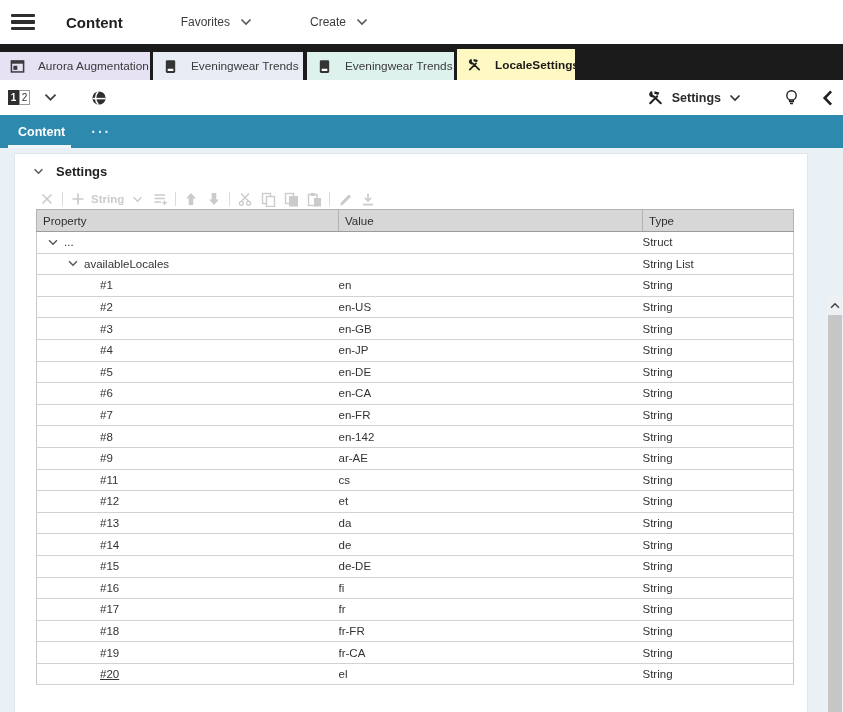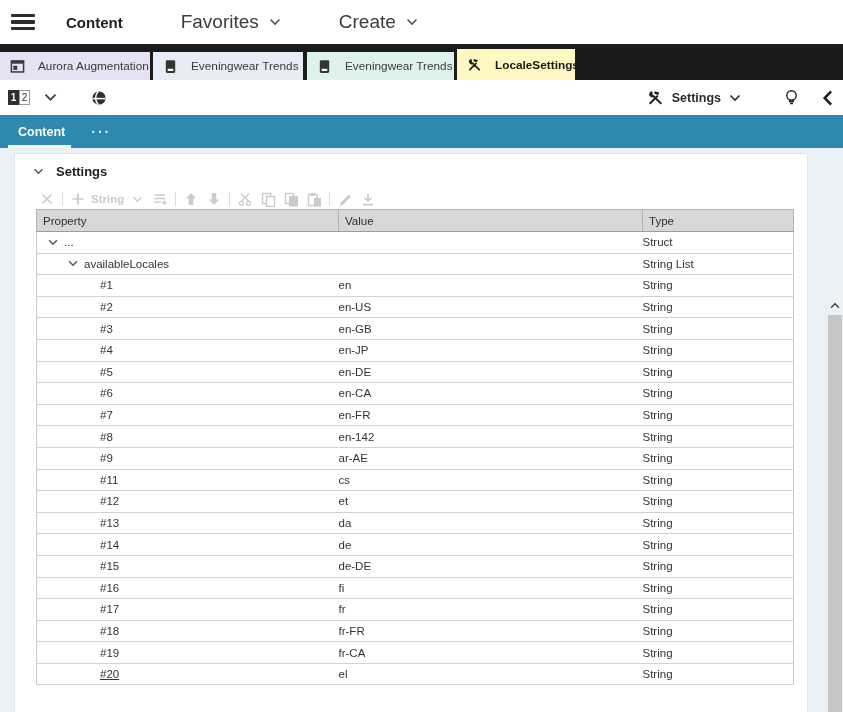--- a/index.html
+++ b/index.html
@@ -6,21 +6,21 @@
   html,body { width:843px; height:712px; overflow:hidden; background:#fff;
               font-family:"Liberation Sans", sans-serif; }
   svg { display:block; }
 
   
   .topbar { height:44px; background:#fff; display:flex; align-items:center; }
   .hamburger { width:24px; height:17px; margin-left:11px; display:flex; flex-direction:column;
                justify-content:space-between; cursor:pointer; }
   .hamburger span { display:block; height:3.4px; background:#2e2e2e; border-radius:1px; }
   .app-title { font-size:15px; font-weight:bold; color:#212121; margin-left:31px; }
-  .menu { display:flex; align-items:center; gap:10px; margin-left:58px; color:#3c3c3c; font-size:19px; cursor:pointer; }
+  .menu { display:flex; align-items:center; gap:10px; margin-left:58px; color:#3c3c3c; font-size:12px; cursor:pointer; }
   .menu .chev { color:#555; }
 
   
   .tabstrip { height:36px; background:#1b1b1b; display:flex; align-items:flex-end; }
   .tab { height:28px; display:flex; align-items:center; padding:0 8px 0 10px; cursor:pointer;
          font-size:11.8px; color:#3a3a3a; white-space:nowrap; overflow:hidden; }
   .tab .t-label { margin-left:13px; }
   .tab .t-close { margin-left:auto; padding-left:6px; color:#6e6e6e; font-size:13px; line-height:1; cursor:pointer; }
   .tab1 { width:150px; background:#e7e1f4; }
   .tab2 { width:150px; background:#e8ecf4; margin-left:3px; }

